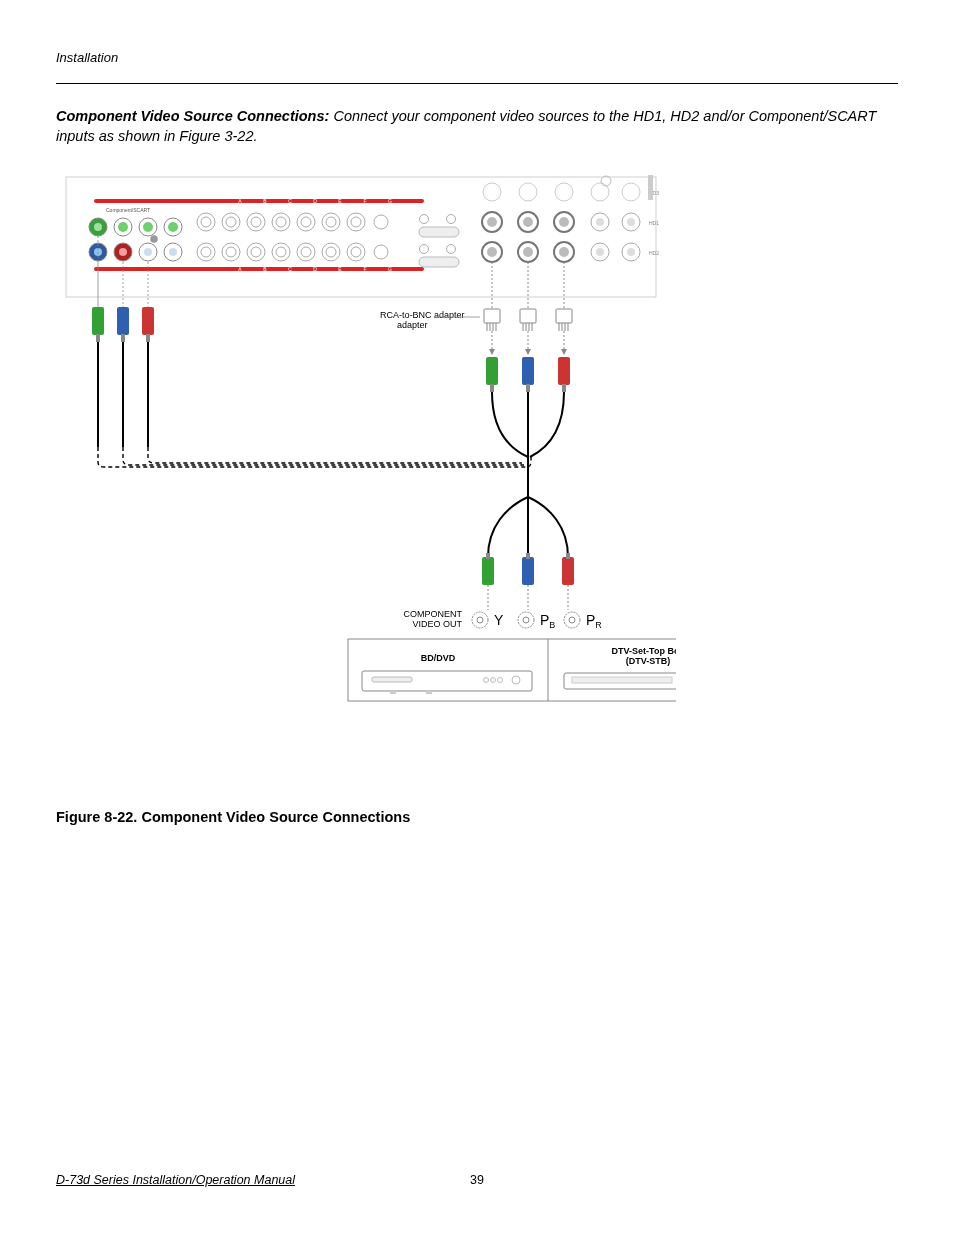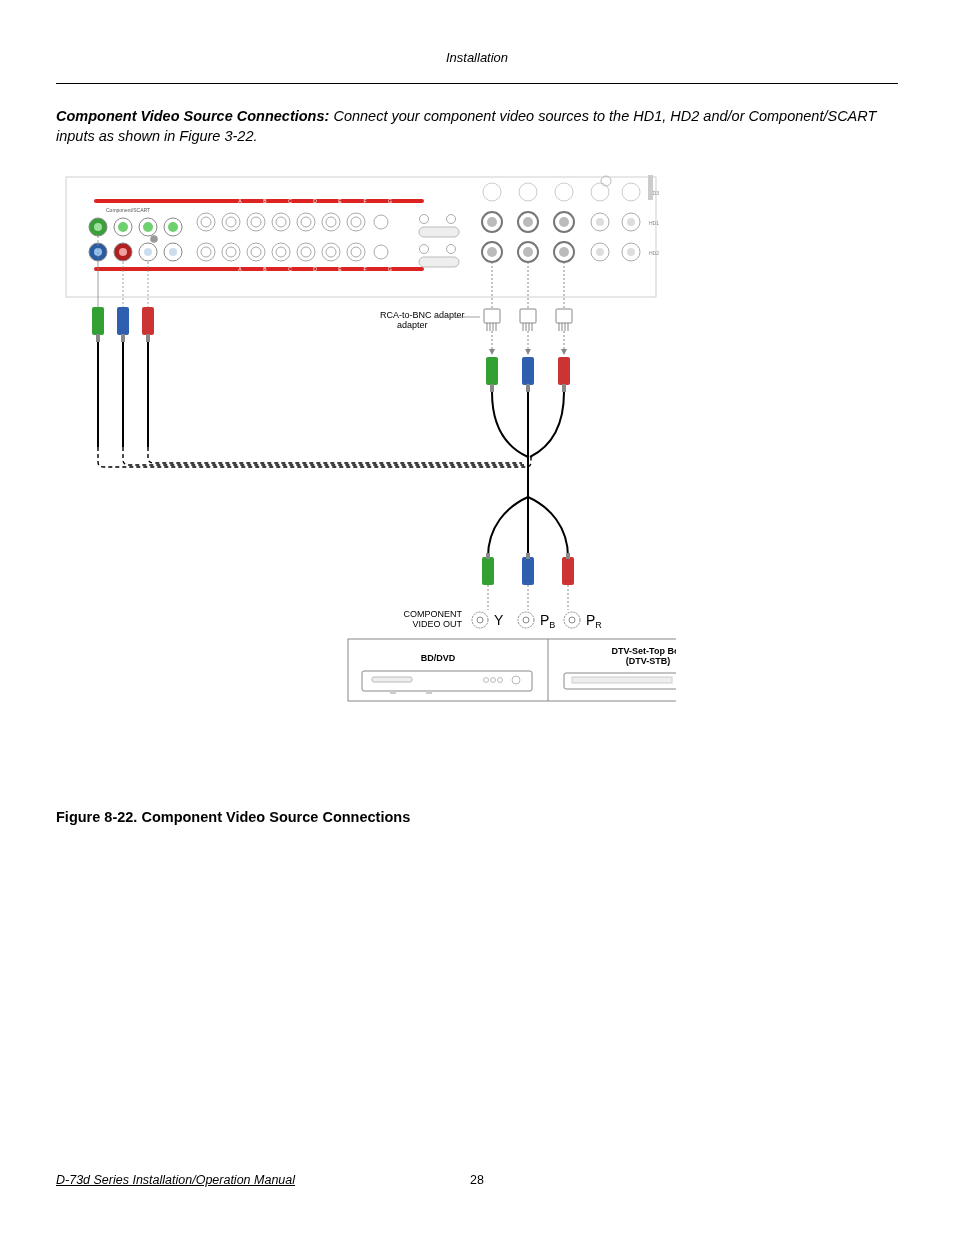--- a/index.html
+++ b/index.html
@@ -8,21 +8,21 @@
     padding: 50px 56px;
     width: 954px;
     height: 1235px;
     box-sizing: border-box;
     color: #000;
     background: #fff;
     position: relative;
   }
   .header-section {
     font-style: italic;
-    text-align: center;
+    text-align: left;
     font-size: 13px;
     margin-bottom: 18px;
   }
   .hr-line {
     border: none;
     border-top: 1px solid #000;
     margin: 0 0 22px 0;
   }
   .body-text {
     font-size: 14.5px;
@@ -327,14 +327,14 @@
 
 </svg>
 </div>
 
 <p class="figure-caption">
   <span>Figure 8-22. Component Video Source Connections</span>
 </p>
 
 <div class="footer">
   <span>D-73d Series Installation/Operation Manual</span>
-  <span class="footer-page">28</span>
+  <span class="footer-page">39</span>
 </div>
 
 </body></html>

